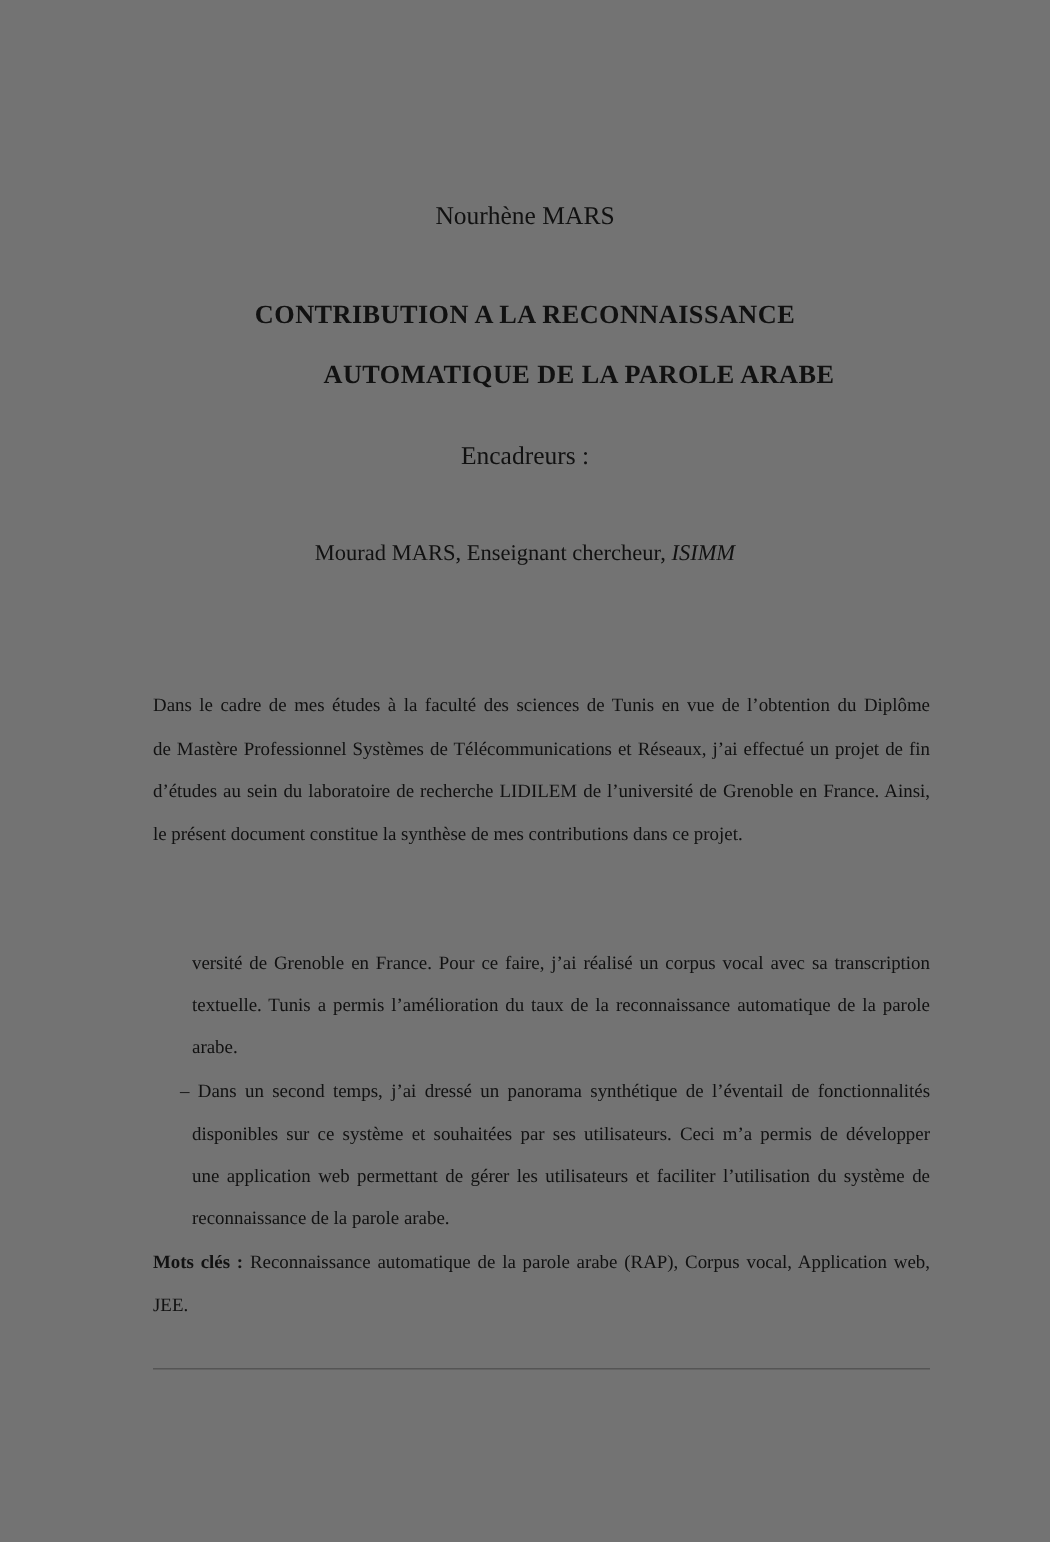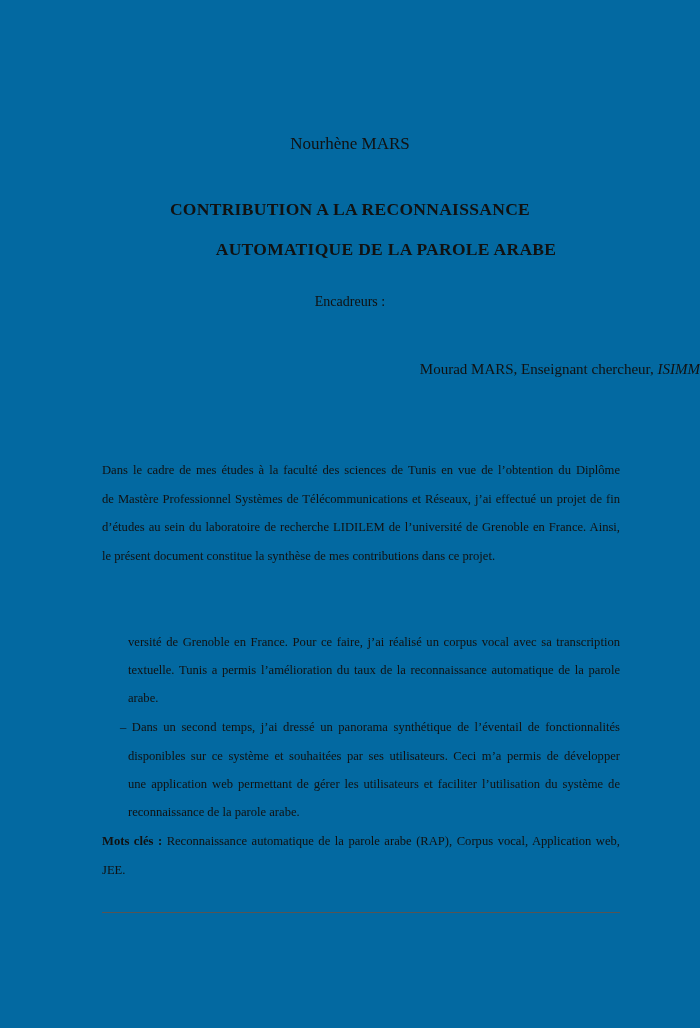--- a/index.html
+++ b/index.html
@@ -1,28 +1,28 @@
 <!DOCTYPE html>
 <html><head>
   <meta charset="utf-8">
   <style>
     html, body { margin: 0; padding: 0; background: #ffffff; }
     body {
       width: 700px; height: 1028px; position: relative; overflow: hidden;
       font-family: "DejaVu Serif", "Liberation Serif", serif;
       color: #111111;
     }
-    .page { position: absolute; left: 0; top: 0; width: 700px; height: 1028px; background: #0369a1; }
+    .page { position: absolute; left: 0; top: 0; width: 700px; height: 1028px; background: #737373; }
     .center { position: absolute; left: 0; width: 700px; text-align: center; white-space: nowrap; }
     .author { top: 134px; font-size: 15.5px; font-family: "Liberation Serif", "DejaVu Serif", serif; font-size: 17px; }
     .title { font-weight: bold; font-size: 16px; letter-spacing: 0.3px; font-family: "Liberation Serif", "DejaVu Serif", serif; font-size: 17.5px; }
     .title1 { top: 199px; }
     .title2 { top: 239px; margin-left: 36px; }
-    .enc { top: 294px; font-family: "Liberation Serif", serif; font-size: 14px; text-align: center; }
-    .sup { top: 361px; font-family: "Liberation Serif", serif; font-size: 15px; text-align: right; }
+    .enc { top: 294px; font-family: "Liberation Serif", serif; font-size: 17px; text-align: center; }
+    .sup { top: 361px; font-family: "Liberation Serif", serif; font-size: 15px; }
     .sup i { font-style: italic; }
 
     .rule-row { position: absolute; left: 102px; width: 518px; top: 415px; height: 20px; display: flex; align-items: flex-end; }
     .rule-row .line { flex: 1; border-bottom: 1.2px solid #222; height: 0; margin-bottom: 3px; }
     .rule-row .lbl { font-weight: bold; font-size: 13px; padding: 0 6px; font-family: "Liberation Serif", serif; line-height: 14px; }
 
     .text-line {
       position: absolute; left: 102px; width: 518px;
       font-family: "Liberation Serif", "DejaVu Serif", serif;
       font-size: 12.6px; line-height: 16px; height: 16px;

